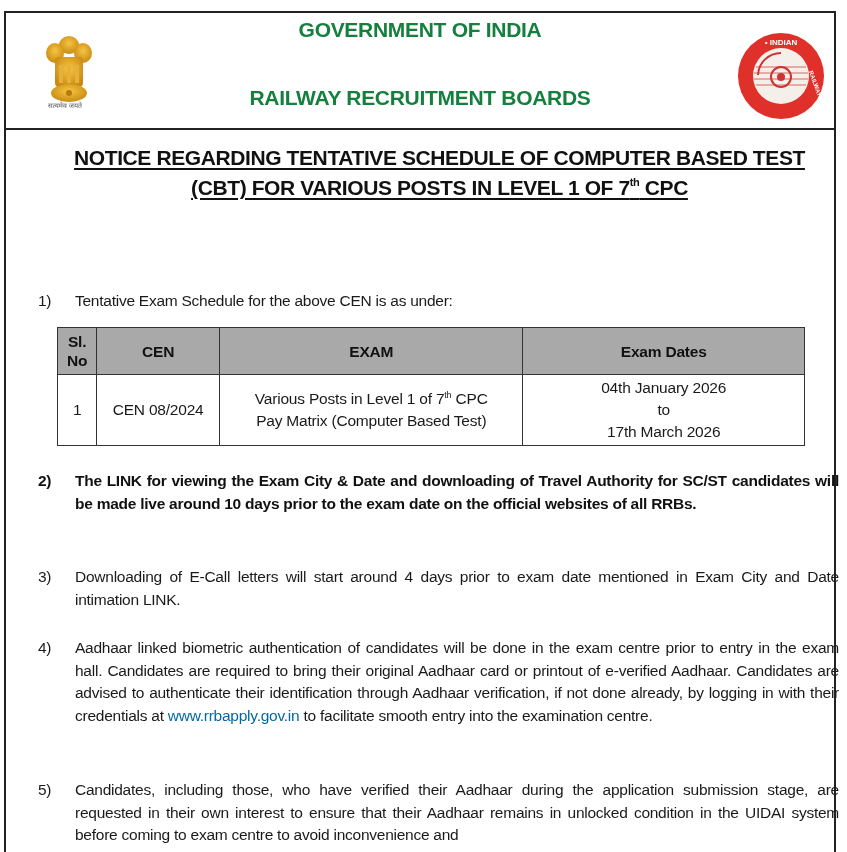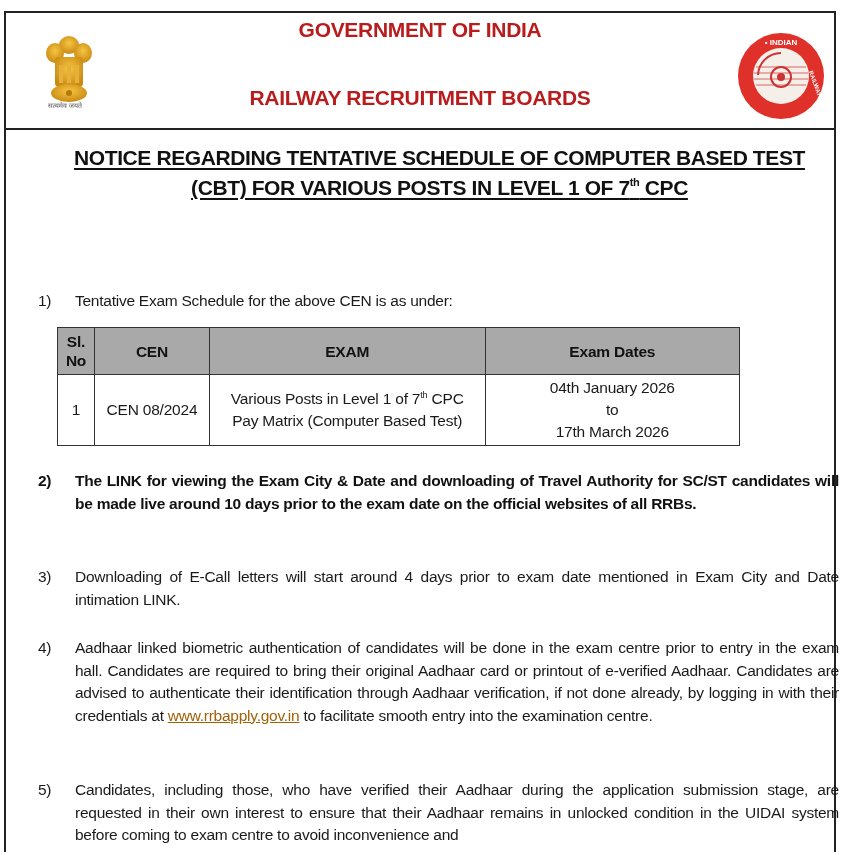--- a/index.html
+++ b/index.html
@@ -17,21 +17,21 @@
     border-bottom: 2px solid #222;
   }
   .emblem { position: absolute; left: 33px; top: 18px; width: 60px; height: 84px; }
   .emblem-caption {
     position: absolute; left: 24px; top: 88px; width: 70px; text-align: center;
     font-size: 7px; color: #555;
   }
   .rail-logo { position: absolute; left: 730px; top: 18px; width: 90px; height: 90px; }
   .org {
     position: absolute; left: 130px; right: 130px; text-align: center;
-    font-weight: bold; font-size: 21px; letter-spacing: -0.3px; color: #b91c1c;
+    font-weight: bold; font-size: 21px; letter-spacing: -0.3px; color: #15803d;
     font-family: "Liberation Sans Narrow", "Liberation Sans", sans-serif;
   }
   .org.l1 { top: 5px; }
   .org.l2 { top: 38px; }
   .org.l3 { top: 73px; }
 
   .title-block {
     position: absolute; left: 20px; right: 20px; top: 143px; text-align: center;
   }
   .title-line {
@@ -42,24 +42,24 @@
   .title-line sup { font-size: 11px; vertical-align: 9px; line-height: 0; }
   .tline-wrap { height: 30px; }
 
   .para {
     position: absolute; left: 38px; right: 8px; font-size: 15.5px; line-height: 22.5px;
     color: #1a1a1a; letter-spacing: -0.25px;
   }
   .para .num { position: absolute; left: 0; top: 0; }
   .para .txt { margin-left: 37px; text-align: justify; text-align-last: left; }
   .para.bold { font-weight: bold; color: #111; }
-  .link { color: #a16207; text-decoration: underline; }
+  .link { color: #0369a1; }
 
   table.sched {
-    position: absolute; left: 57px; top: 327px; width: 683px;
+    position: absolute; left: 57px; top: 327px; width: 748px;
     border-collapse: collapse; font-size: 15.5px; color: #1a1a1a;
   }
   table.sched th, table.sched td {
     border: 1.5px solid #333; text-align: center; padding: 0; letter-spacing: -0.2px;
   }
   table.sched th { background: #a9a9a9; font-weight: bold; height: 46px; line-height: 19px; color: #111; }
   table.sched td { height: 70px; line-height: 22px; background: #fff; }
   table.sched sup { font-size: 9px; vertical-align: 6px; line-height: 0; }
 </style>
 </head>

